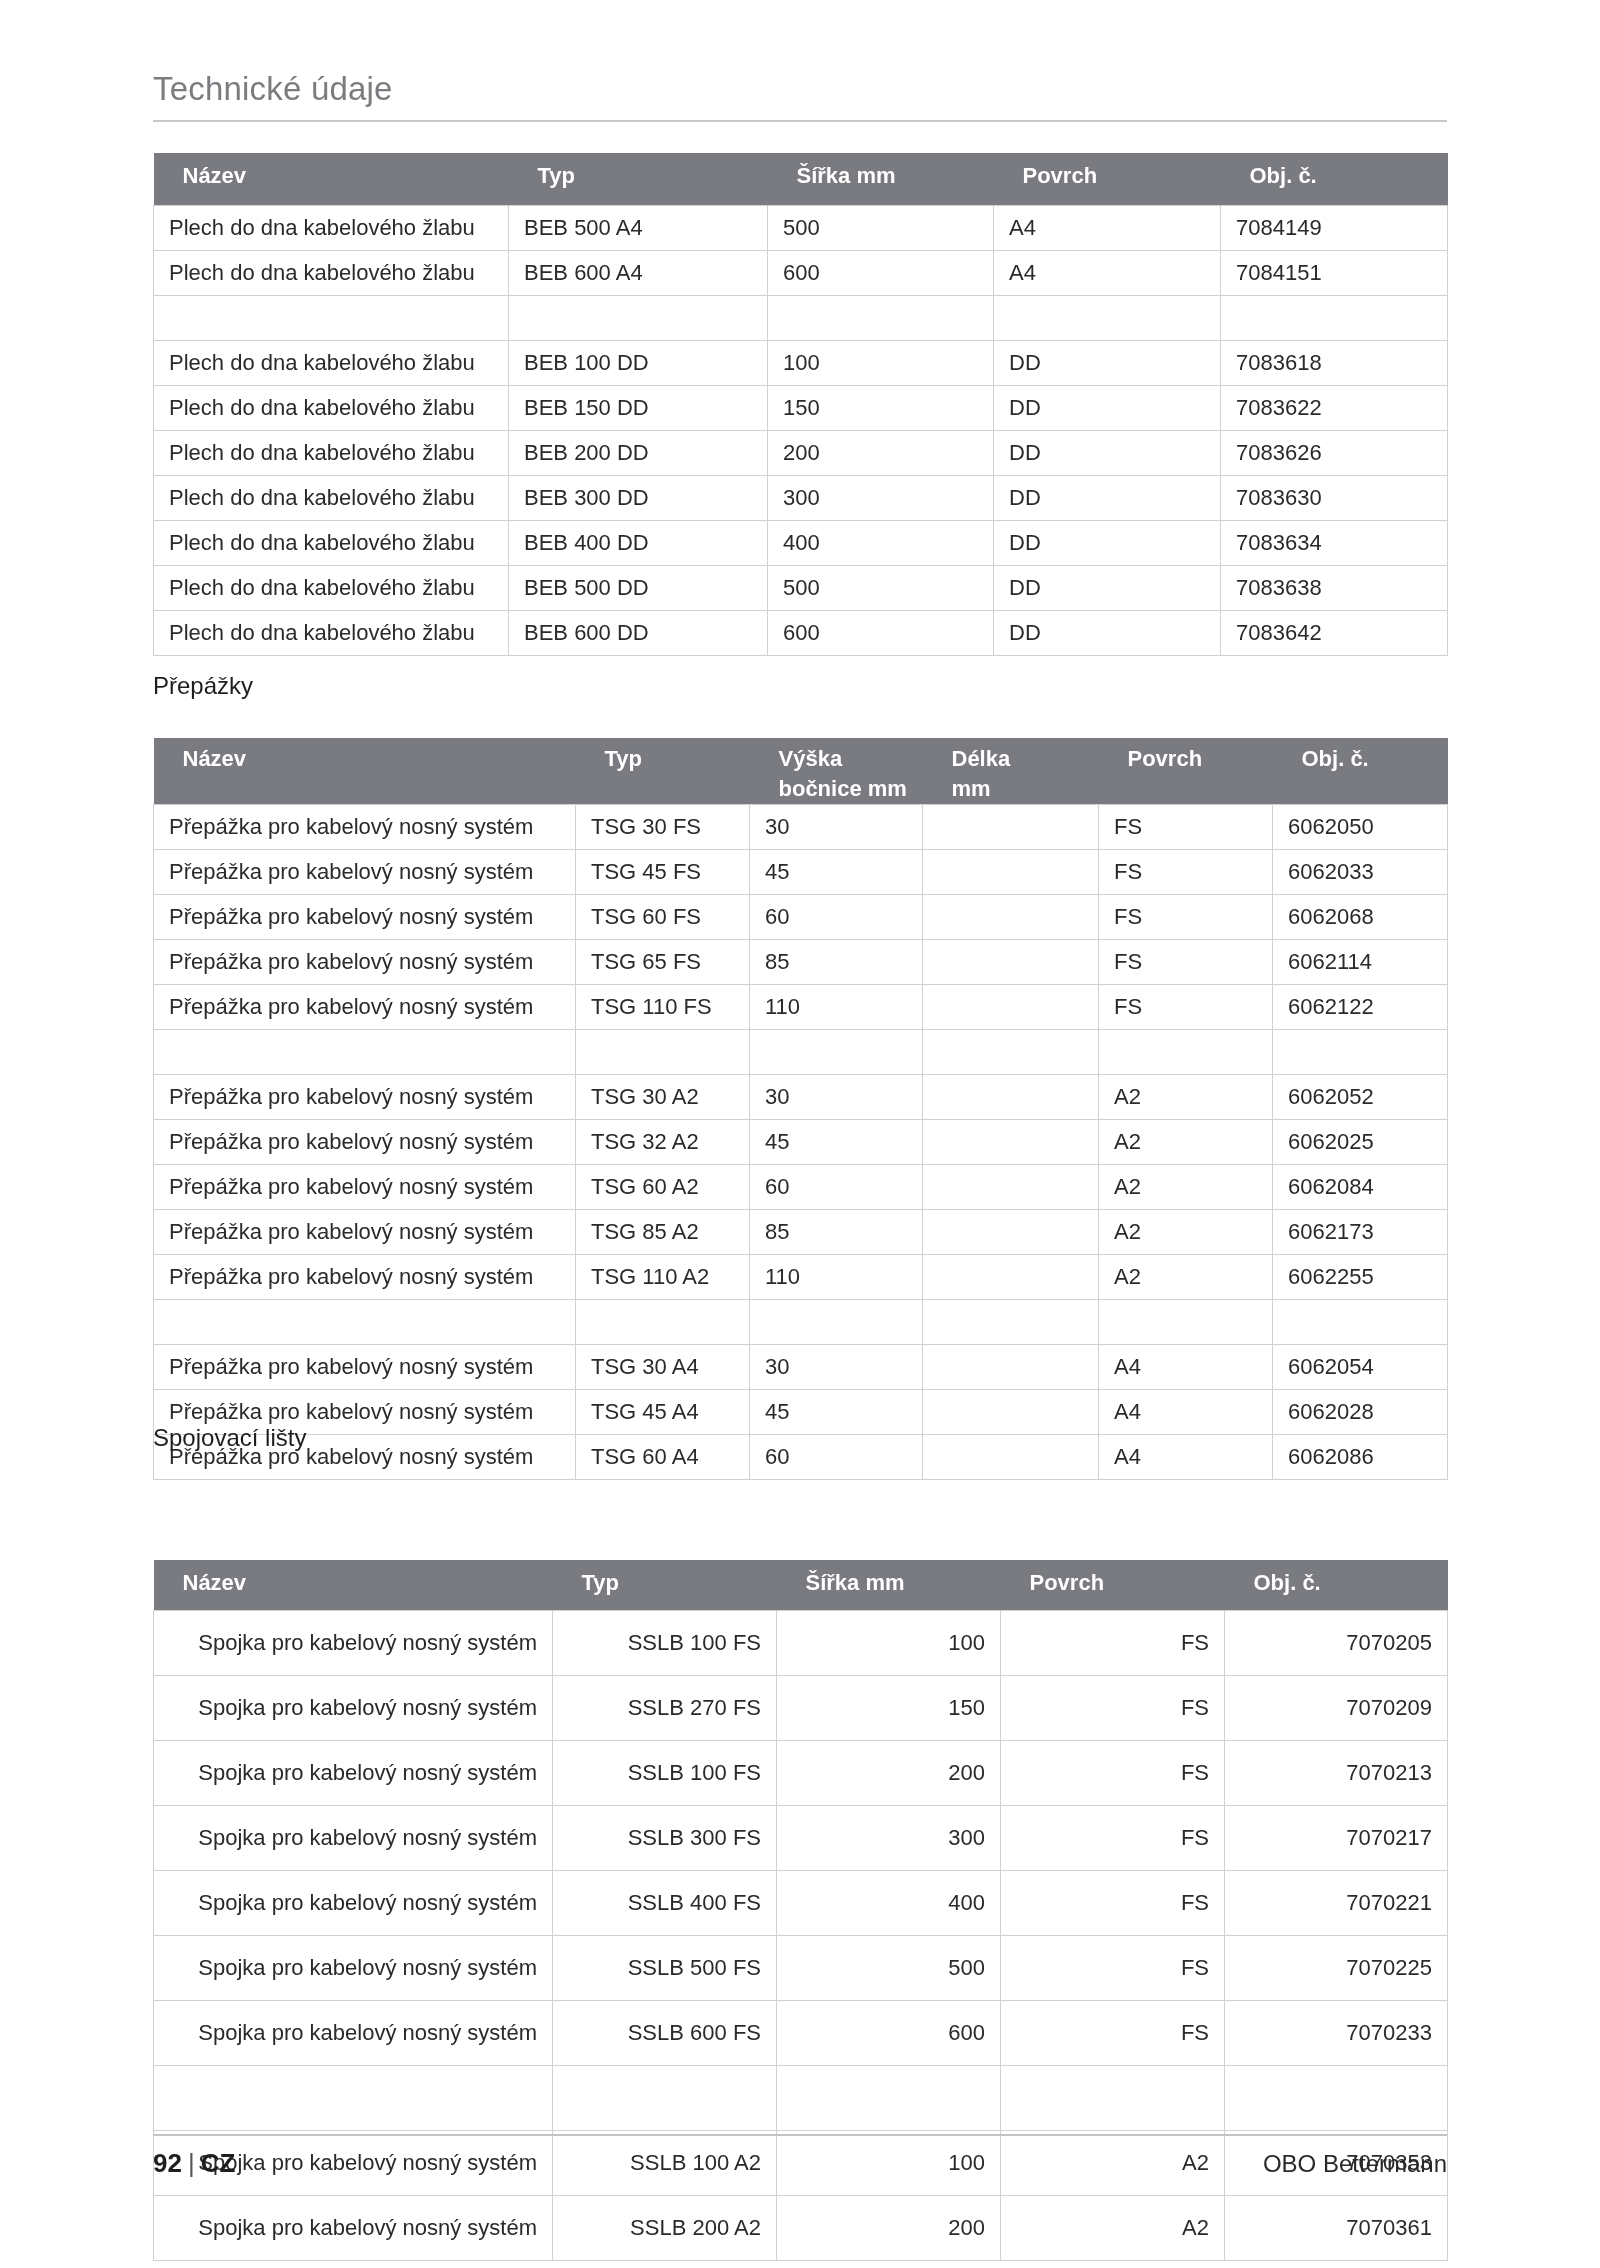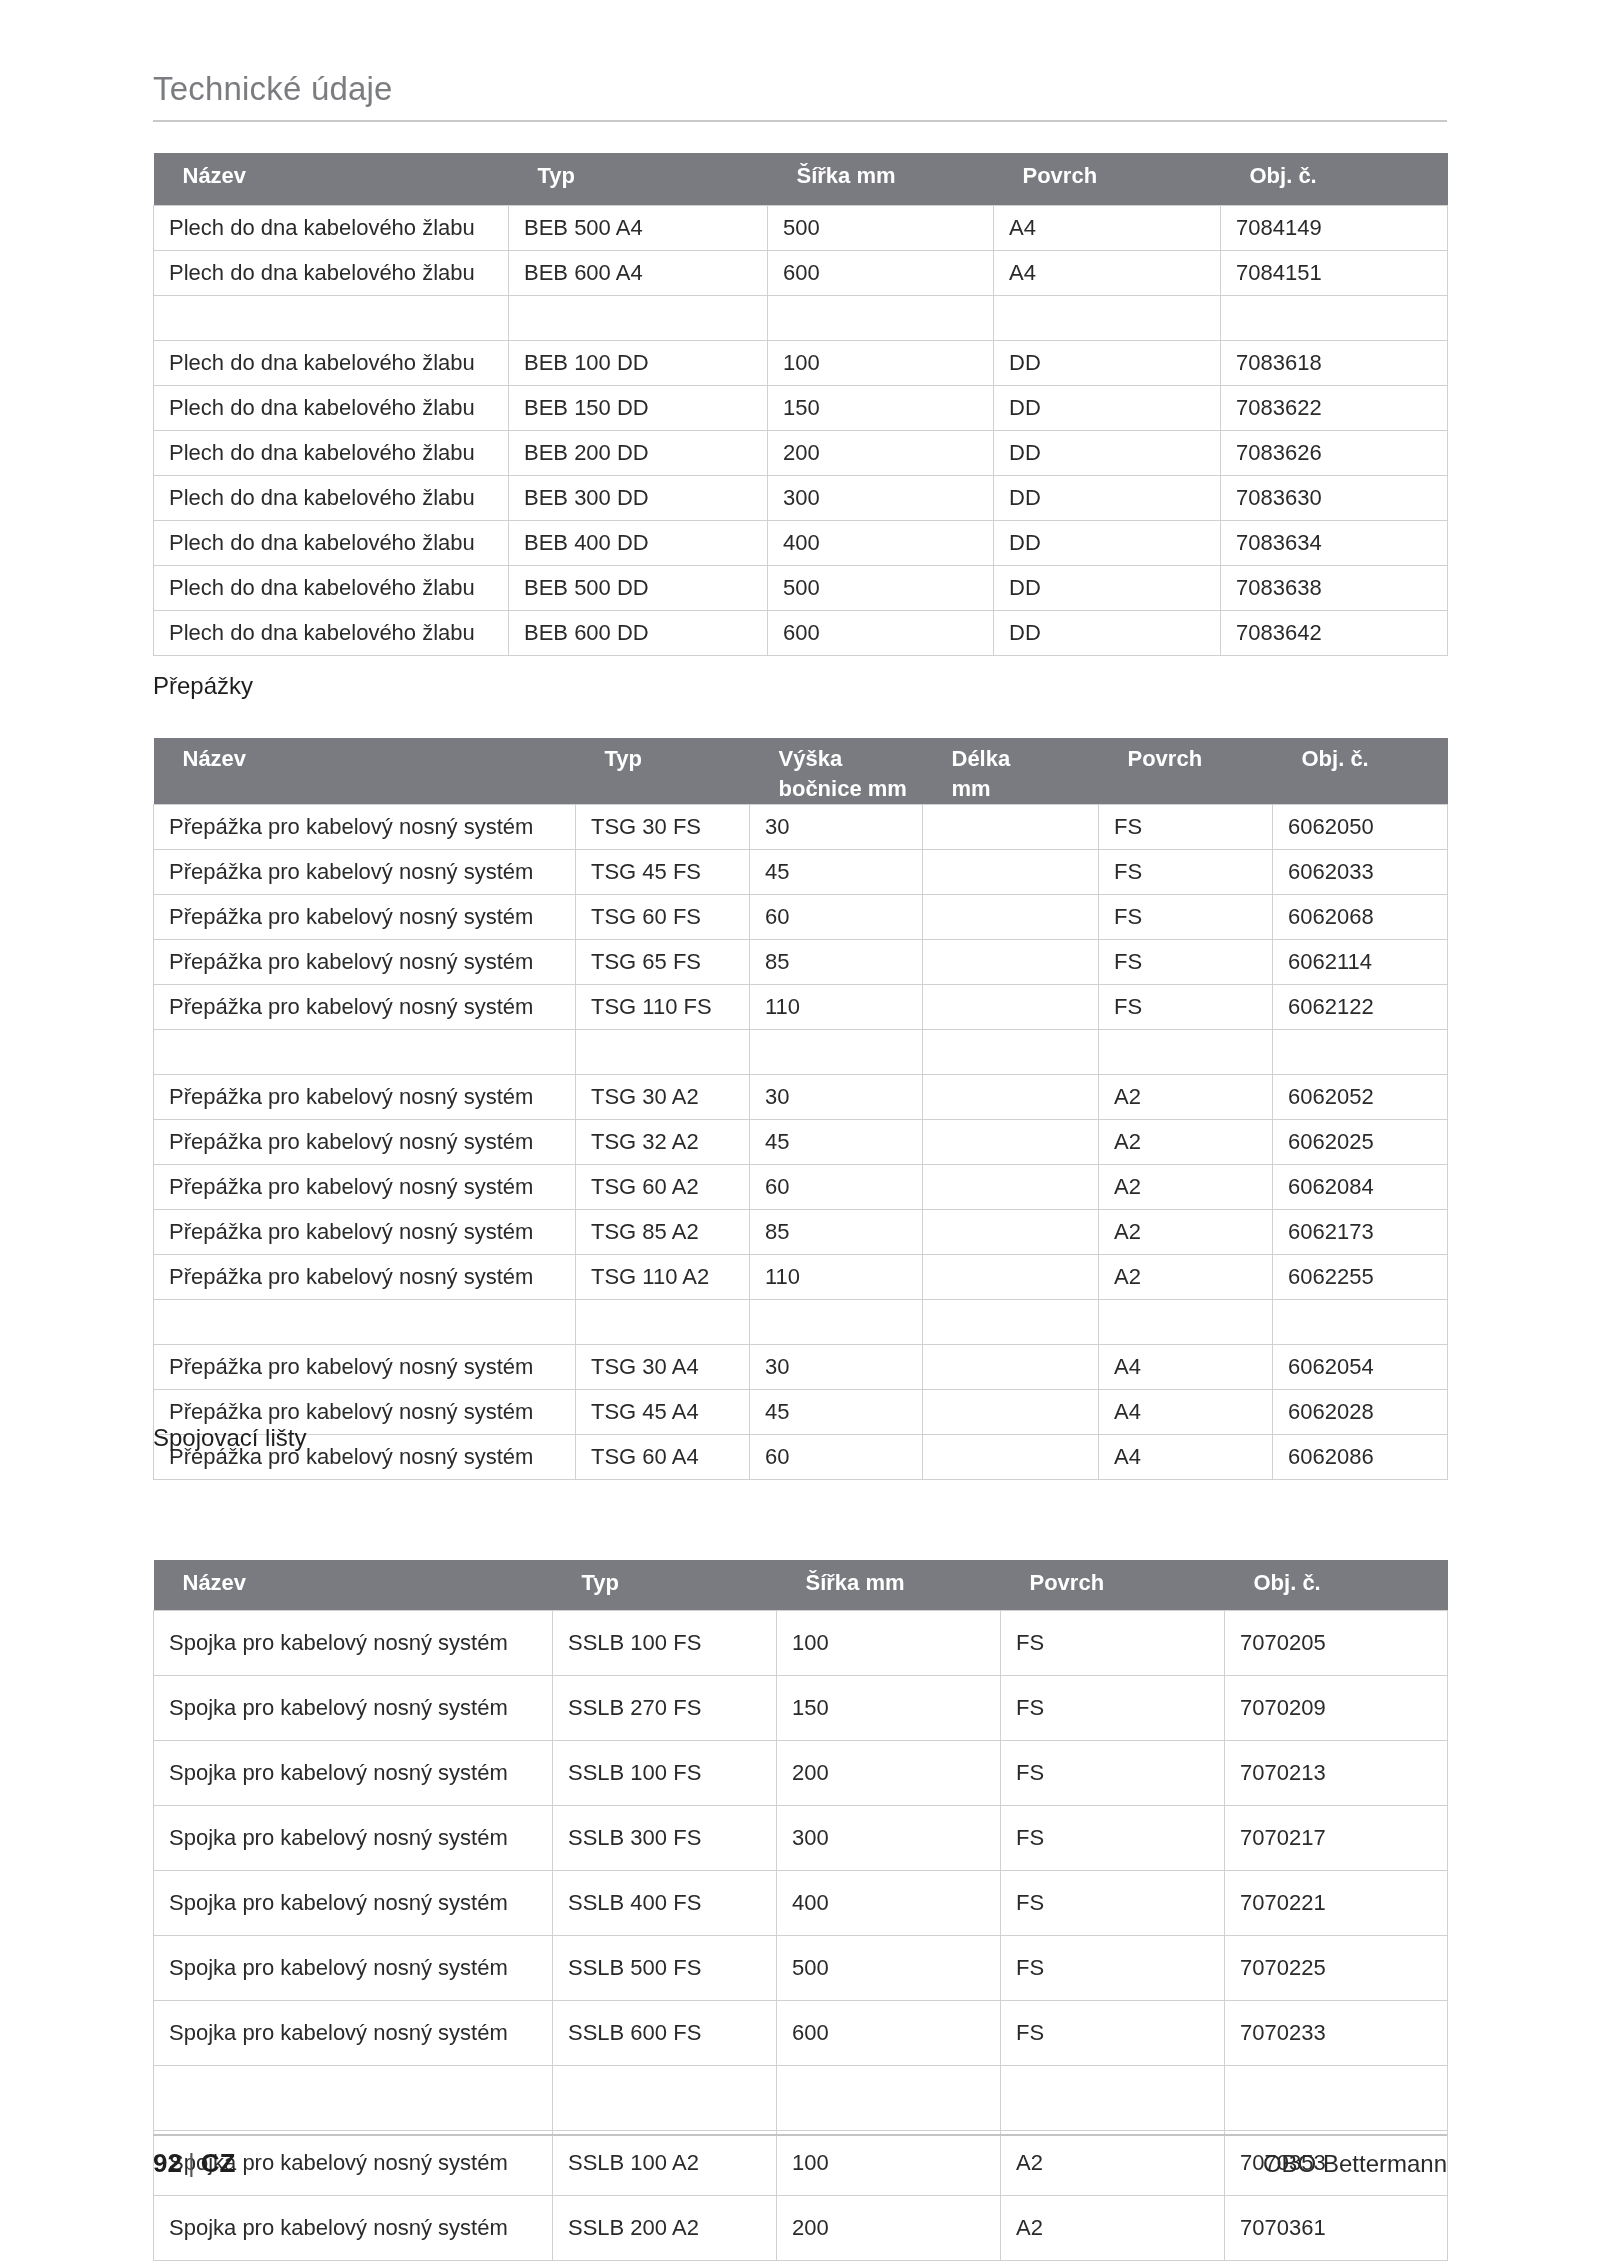--- a/index.html
+++ b/index.html
@@ -37,21 +37,21 @@
       vertical-align: middle; white-space: nowrap; color: #2a2a2a;
     }
     table.spec tr.empty td { height: 45px; }
 
     #t1 { top: 153px; }
     #t1 thead th { height: 52px; }
     #t2 { top: 738px; }
     #t2 thead th { height: 64px; line-height: 30px; padding-top: 6px; }
     #t3 { top: 1560px; }
     #t3 thead th { height: 50px; }
-    #t3 td { height: 65px; }
+    #t3 td { height: 65px; text-align: right; }
 
     .footer-rule {
       position: absolute; left: 153px; top: 2134px; width: 1294px; height: 2px;
       background: #c4c4c4;
     }
     .footer-left {
       position: absolute; left: 153px; top: 2148px;
       font-size: 26px; font-weight: bold; color: #1e1e1e;
     }
     .footer-left .sep { font-weight: normal; color: #555; padding: 0 6px; }

